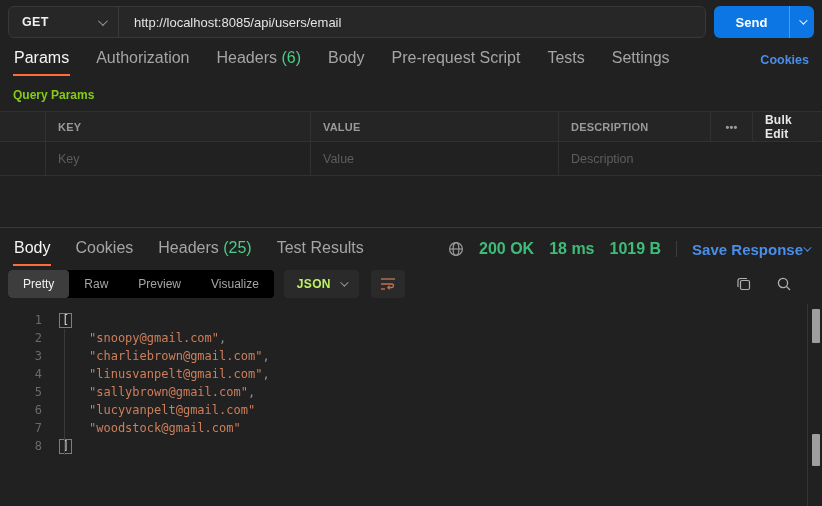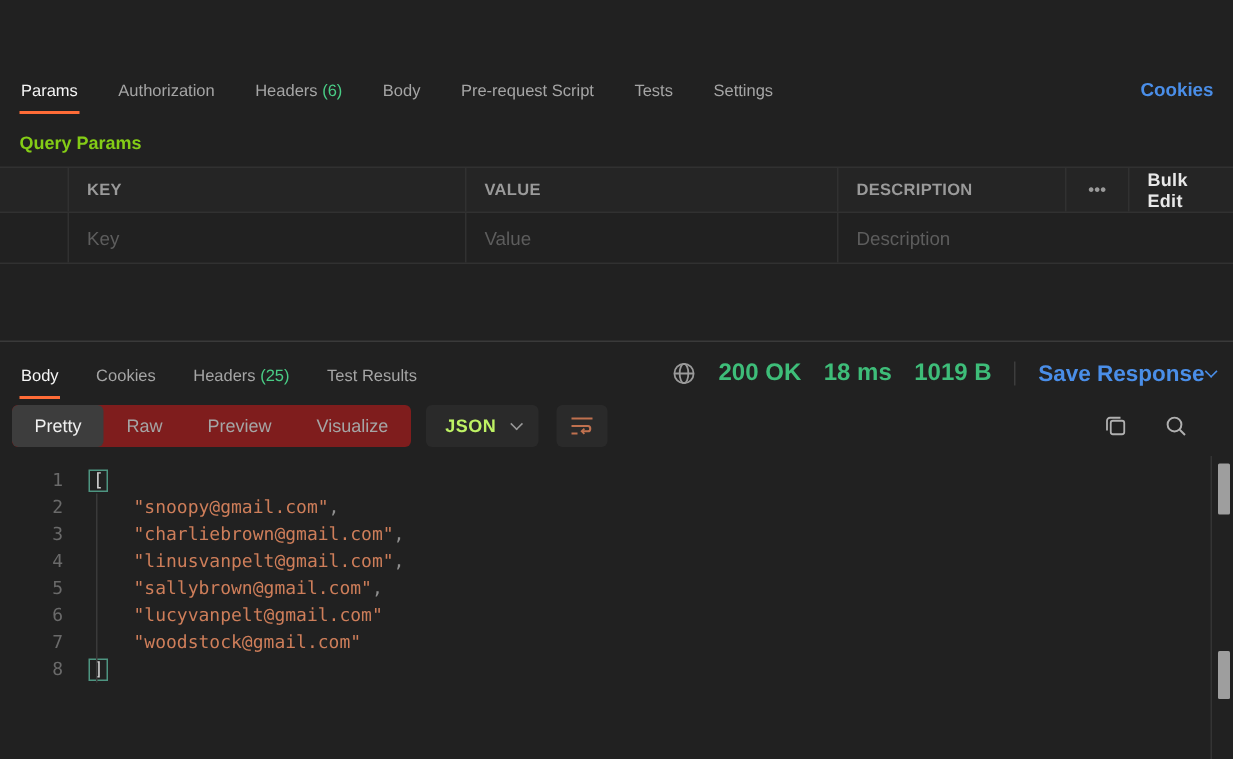--- a/index.html
+++ b/index.html
@@ -39,21 +39,21 @@
 
   
   .chev { width:7px; height:7px; border-right:1.5px solid #9a9a9a; border-bottom:1.5px solid #9a9a9a;
           transform:rotate(45deg) translateY(-2px); display:inline-block; }
   .chev.white { border-color:#fff; }
   .chev.blue  { border-color:#4a8ee8; }
   .chev.small { width:6px; height:6px; }
 
   
   .tabs-row { display:flex; align-items:flex-end; gap:25px; padding:0 13px; height:32px; }
-  .tab { font-size:11px; color:#a5a5a5; padding:6px 1px 9px; cursor:pointer; white-space:nowrap; }
+  .tab { font-size:16px; color:#a5a5a5; padding:6px 1px 9px; cursor:pointer; white-space:nowrap; }
   .tab.active { color:#f5f5f5; border-bottom:2px solid #ff6c37; padding-bottom:7px; }
   .count-green { color:#49cc85; }
   .cookies-link { margin-left:auto; color:#4a8ee8; font-size:12.5px; font-weight:bold; padding-bottom:9px; cursor:pointer; }
 
   
   .qp-title { padding:12px 13px 9px; font-size:12px; font-weight:bold; color:#84cc16; }
   .qp-header {
     display:grid; grid-template-columns:45px 265px 248px 152px 42px 1fr;
     height:31px; border-top:1px solid #313131; border-bottom:1px solid #313131;
     background:#252525;
@@ -81,21 +81,21 @@
   
   .resp-tabs-row { display:flex; align-items:flex-end; gap:23px; padding:0 13px; height:38px; }
   .resp-meta { margin-left:auto; display:flex; align-items:center; gap:15px; padding-bottom:8px; }
   .meta-green { color:#3ebd79; font-size:16px; font-weight:bold; }
   .meta-divider { width:1px; height:16px; background:#3d3d3d; }
   .save-response { display:flex; align-items:center; color:#4a8ee8; font-size:15px;
     font-weight:bold; cursor:pointer; }
 
   
   .resp-toolbar { display:flex; align-items:center; gap:10px; padding:4px 8px 6px; height:38px; }
-  .segmented { display:flex; background:#7f1d1d; border-radius:4px; overflow:hidden; }
+  .segmented { display:flex; background:#000000; border-radius:4px; overflow:hidden; }
   .segment { padding:7px 15px; font-size:12px; color:#a5a5a5; cursor:pointer; }
   .segment.active { background:#3d3d3d; color:#f0f0f0; border-radius:4px; }
   .json-select { display:flex; align-items:center; gap:9px; background:#2a2a2a; border-radius:4px;
     padding:7px 13px; cursor:pointer; }
   .json-label { font-size:12px; font-weight:bold; color:#bef264; letter-spacing:.3px; }
   .wrap-btn { width:34px; height:28px; background:#2a2a2a; border-radius:4px; display:flex;
     align-items:center; justify-content:center; cursor:pointer; margin-left:2px; }
   .toolbar-icons { margin-left:auto; display:flex; align-items:center; gap:24px; padding-right:22px; }
   .icon-btn { cursor:pointer; display:flex; }
 
@@ -116,20 +116,33 @@
   .scroll-thumb { position:absolute; left:4px; width:8px; background:#9e9e9e; border-radius:1px; }
   .thumb-top { top:5px; height:34px; }
   .thumb-bottom { top:130px; height:32px; }
 </style>
 </head>
 <body>
 
 <div class="app">
 
   <div class="url-row">
+    <div class="method-url">
+      <div class="method-select">
+        <span class="method-label">GET</span>
+        <span class="chev"></span>
+      </div>
+      <input class="url-input" type="text" value="http://localhost:8085/api/users/email" style="">
+    </div>
+    <div class="send-group">
+      <button class="send-btn">Send</button>
+      <button class="send-caret">
+        <span class="chev white small"></span>
+      </button>
+    </div>
   </div>
 
   <div class="tabs-row">
     <div class="tab active">
       <span>Params</span>
     </div>
     <div class="tab">
       <span>Authorization</span>
     </div>
     <div class="tab">

